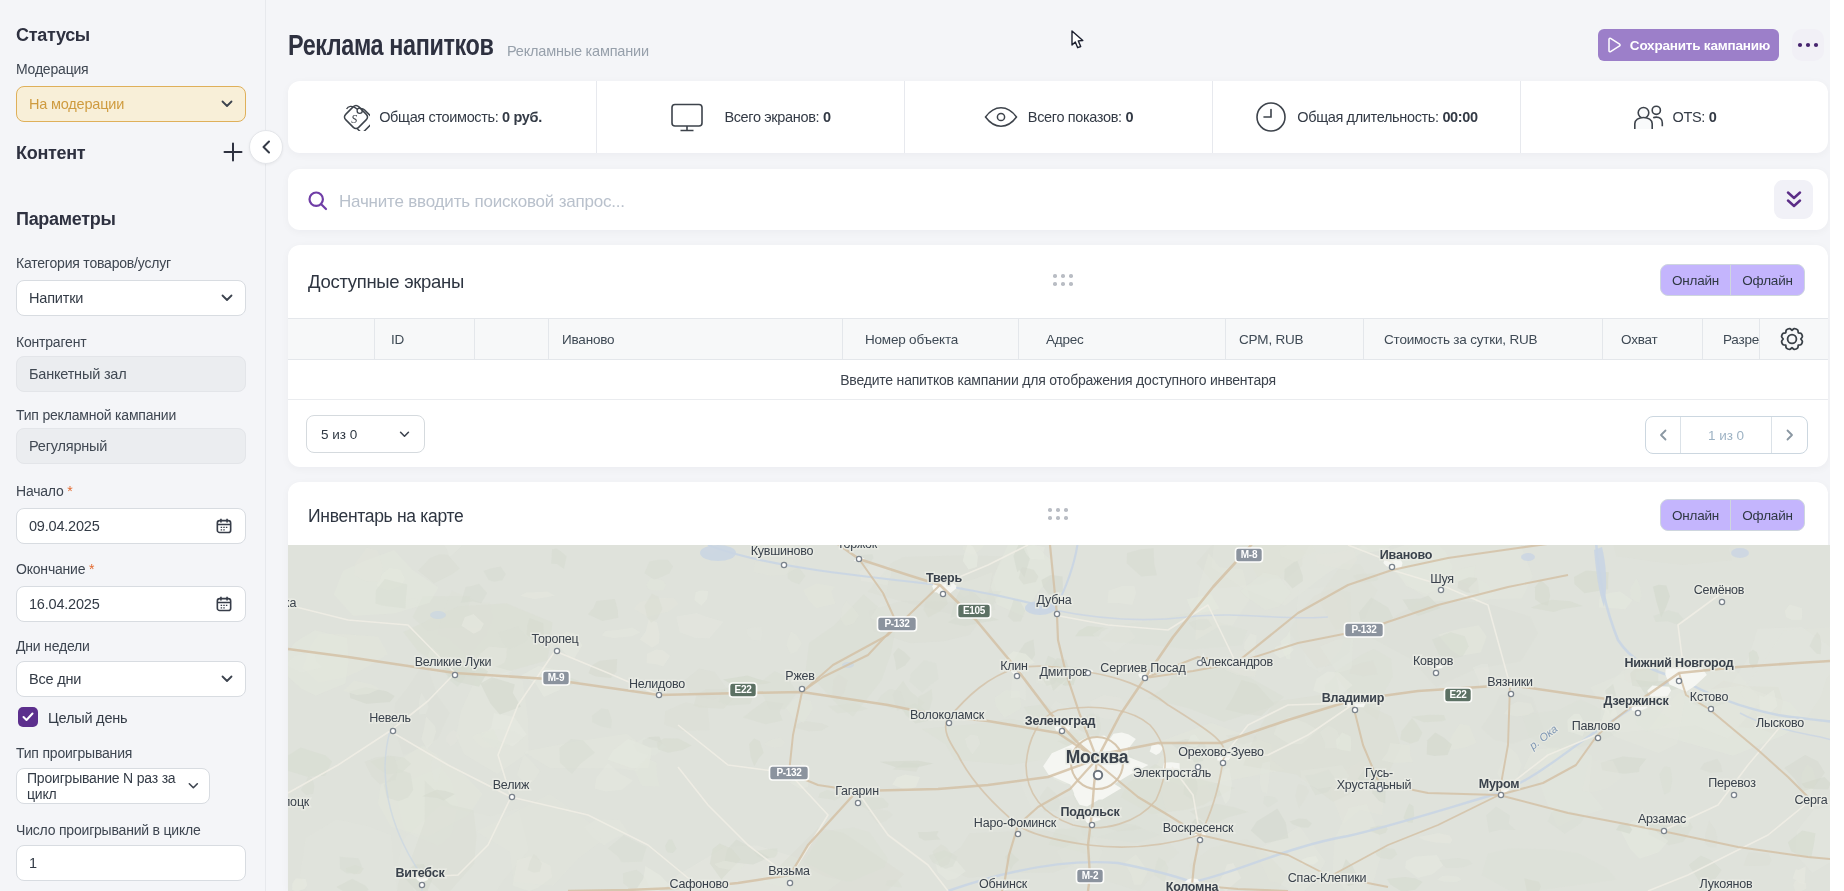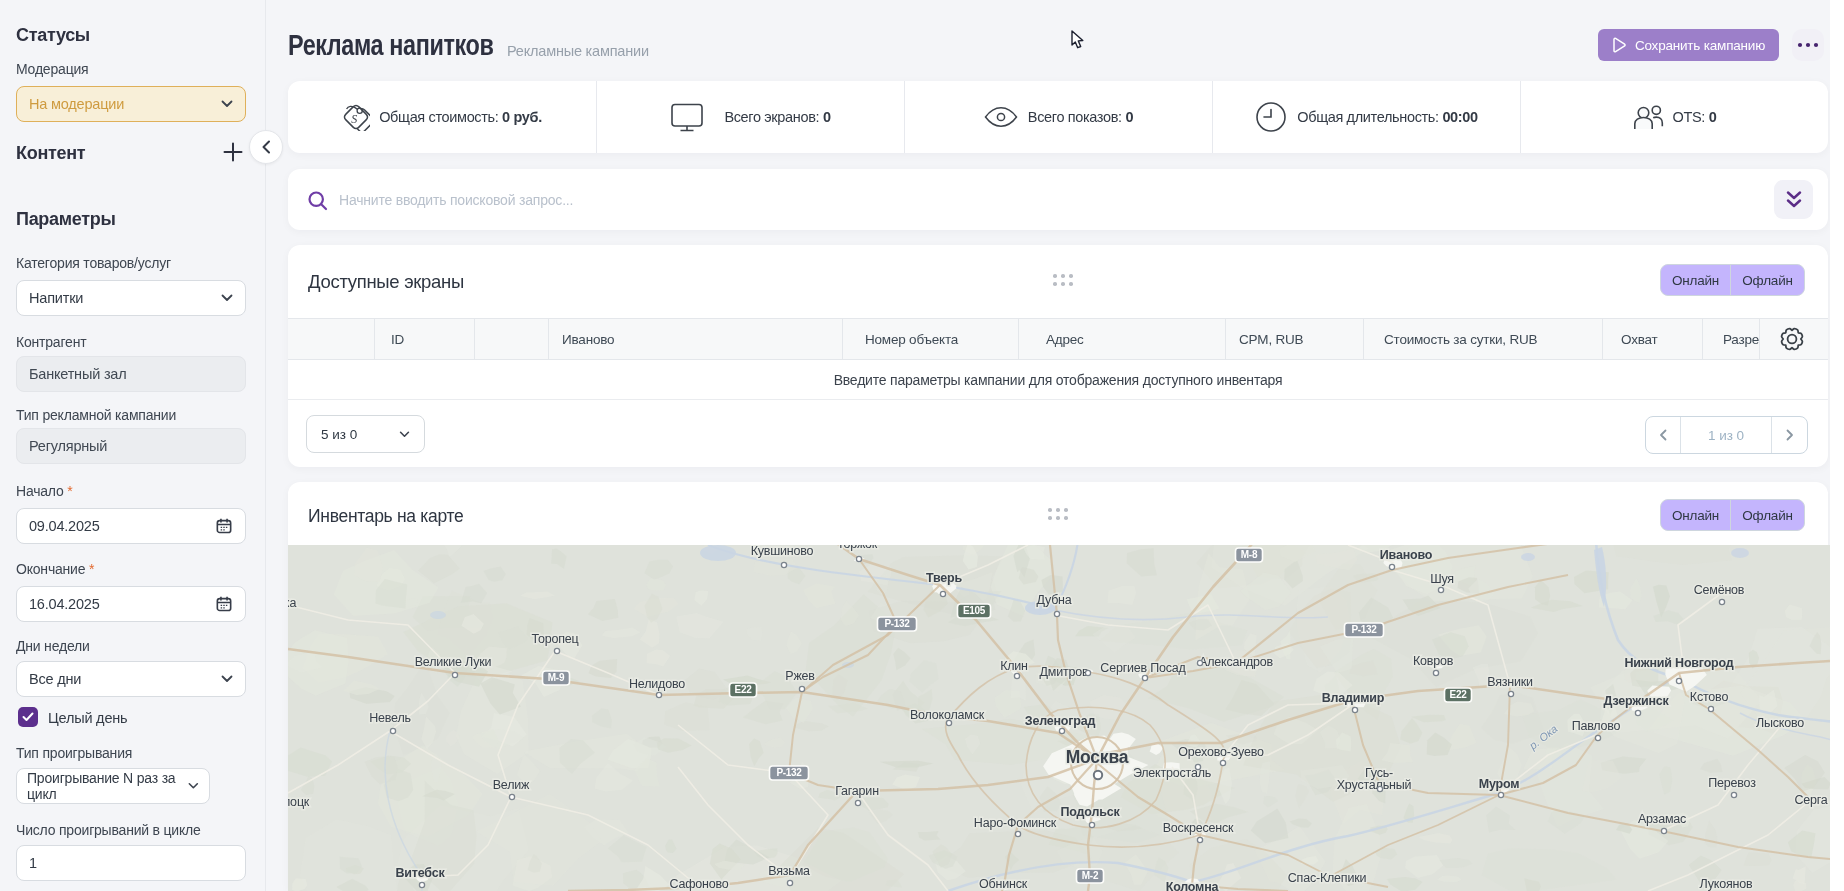--- a/index.html
+++ b/index.html
@@ -69,21 +69,21 @@
 <div class="abs" style="left:249px;top:130px;width:34px;height:34px;border-radius:50%;background:#fff;border:1px solid #e4e6ea;box-shadow:0 1px 3px rgba(0,0,0,.06);z-index:5"></div>
 <svg class="abs" width="10" height="14" viewBox="0 0 10 14" style="left:261px;top:140px;z-index:6" fill="none">
     <path d="M8 1.5L2.5 7L8 12.5" stroke="#343a46" stroke-width="2" stroke-linecap="round" stroke-linejoin="round"></path>
   </svg>
 <div class="abs" style="left:288px;top:28px;font-size:30px;font-weight:bold;color:#2e3140;transform:scaleX(0.78);transform-origin:0 0;letter-spacing:-0.5px;white-space:nowrap">Реклама напитков</div>
 <div class="abs" style="left:507px;top:43px;font-size:14.5px;color:#97a0ab;letter-spacing:-0.2px">Рекламные кампании</div>
 <div class="abs" style="left:1598px;top:29px;width:181px;height:32px;background:#9c7fc9;border-radius:6px;display:flex;align-items:center;justify-content:center;gap:9px">
     <svg width="14" height="16" viewBox="0 0 14 16" fill="none">
       <path d="M2 2.2v11.6c0 .8.9 1.3 1.6.9l9-5.8c.6-.4.6-1.4 0-1.8l-9-5.8C2.9.9 2 1.4 2 2.2z" stroke="#fff" stroke-width="1.5" stroke-linejoin="round"></path>
     </svg>
-    <span style="color:#fff;font-size:13.5px;font-weight:normal;letter-spacing:-0.2px">Сохранить кампанию</span>
+    <span style="color:#fff;font-size:13.5px;font-weight:bold;letter-spacing:-0.2px">Сохранить кампанию</span>
   </div>
 <div class="abs" style="left:1792px;top:29px;width:32px;height:32px;background:#f1f0f6;border-radius:10px"></div>
 <svg class="abs" width="24" height="6" viewBox="0 0 24 6" style="left:1796px;top:42px">
     <circle cx="4" cy="3" r="2.1" fill="#46246e"></circle>
     <circle cx="12" cy="3" r="2.1" fill="#46246e"></circle>
     <circle cx="20" cy="3" r="2.1" fill="#46246e"></circle>
   </svg>
 <svg class="abs" width="14" height="21" viewBox="0 0 14 21" style="left:1071px;top:30px;z-index:40">
     <path d="M1 1v14l3.3-3 2.4 5.7 3-1.2-2.4-5.6 4.5-.4z" fill="#fff" stroke="#1c2030" stroke-width="1.4" stroke-linejoin="round"></path>
   </svg>
@@ -130,21 +130,21 @@
       <circle cx="11.5" cy="8.8" r="5.3" fill="#f9fafb"></circle>
       <path d="M2.8 25v-5.2c0-3.9 3.9-6.3 8.7-6.3s8.7 2.4 8.7 6.3V25" fill="#f9fafb"></path>
     </svg>
     <span style="font-size:14.5px;color:#333a45;letter-spacing:-0.35px">OTS: <b>0</b></span>
   </div>
 <div class="panel" style="left:288px;top:169px;width:1540px;height:61px;border-radius:12px"></div>
 <svg class="abs" width="22" height="22" viewBox="0 0 22 22" fill="none" style="left:307px;top:190px">
     <circle cx="9.2" cy="9.2" r="6.7" stroke="#6f3da6" stroke-width="2.2"></circle>
     <path d="M14.2 14.2L19 19" stroke="#6f3da6" stroke-width="2.2" stroke-linecap="round"></path>
   </svg>
-<div class="abs" style="left:339px;top:192px;font-size:14px;color:#b9c1cc;letter-spacing:-0.2px">Начните вводить поисковой запрос...</div>
+<div class="abs" style="left:339px;top:192px;font-size:17px;color:#b9c1cc;letter-spacing:-0.2px">Начните вводить поисковой запрос...</div>
 <div class="abs" style="left:1774px;top:180px;width:39px;height:39px;background:#f1f1f7;border-radius:9px"></div>
 <svg class="abs" width="16" height="18" viewBox="0 0 16 18" fill="none" style="left:1786px;top:191px">
     <path d="M2 1.5l6 5.5 6-5.5M2 9.5l6 5.5 6-5.5" stroke="#5b2d87" stroke-width="2.4" stroke-linecap="round" stroke-linejoin="round"></path>
   </svg>
 <div class="panel" style="left:288px;top:245px;width:1540px;height:222px"></div>
 <div class="abs" style="left:308px;top:271px;font-size:18.5px;color:#2e3541;letter-spacing:-0.3px">Доступные экраны</div>
 <div class="dots6" style="left:1053px;top:274px">
     <i style="left:0px;top:0px"></i>
     <i style="left:8px;top:0px"></i>
     <i style="left:16px;top:0px"></i>
@@ -174,21 +174,21 @@
 <div class="abs thead" style="left:1239px;top:332px;white-space:nowrap">CPM, RUB</div>
 <div class="abs thead" style="left:1384px;top:332px;white-space:nowrap">Стоимость за сутки, RUB</div>
 <div class="abs thead" style="left:1621px;top:332px;white-space:nowrap">Охват</div>
 <div class="abs thead" style="left:1723px;top:332px;white-space:nowrap">Разре</div>
 <div class="abs" style="left:1759px;top:319px;width:2px;height:40px;background:#f7f8f9"></div>
 <div class="abs" style="left:1759px;top:318px;width:1px;height:42px;background:#e4e7eb"></div>
 <svg class="abs" width="26" height="26" viewBox="0 0 26 26" fill="none" style="left:1779px;top:326px">
     <path d="M21.80 13.00 C23.56 15.09 23.75 15.32 23.00 17.14 C22.24 18.96 21.94 18.99 19.22 19.22 C18.99 21.94 18.96 22.24 17.14 23.00 C15.32 23.75 15.09 23.56 13.00 21.80 C10.91 23.56 10.68 23.75 8.86 23.00 C7.04 22.24 7.01 21.94 6.78 19.22 C4.06 18.99 3.76 18.96 3.00 17.14 C2.25 15.32 2.44 15.09 4.20 13.00 C2.44 10.91 2.25 10.68 3.00 8.86 C3.76 7.04 4.06 7.01 6.78 6.78 C7.01 4.06 7.04 3.76 8.86 3.00 C10.68 2.25 10.91 2.44 13.00 4.20 C15.09 2.44 15.32 2.25 17.14 3.00 C18.96 3.76 18.99 4.06 19.22 6.78 C21.94 7.01 22.24 7.04 23.00 8.86 C23.75 10.68 23.56 10.91 21.80 13.00 Z" stroke="#3a4148" stroke-width="1.8" stroke-linejoin="round"></path>
     <circle cx="13" cy="13" r="4.4" stroke="#3a4148" stroke-width="1.8"></circle>
   </svg>
-<div class="abs" style="left:288px;top:360px;width:1540px;height:40px;border-bottom:1px solid #eaecef;display:flex;align-items:center;justify-content:center;font-size:14px;color:#3c434d;letter-spacing:-0.2px">Введите параметры кампании для отображения доступного инвентаря</div>
+<div class="abs" style="left:288px;top:360px;width:1540px;height:40px;border-bottom:1px solid #eaecef;display:flex;align-items:center;justify-content:center;font-size:14px;color:#3c434d;letter-spacing:-0.2px">Введите напитков кампании для отображения доступного инвентаря</div>
 <div class="abs" style="left:306px;top:415px;width:119px;height:38px;border:1px solid #d5dade;border-radius:8px;background:#fff;display:flex;align-items:center;padding:0 14px;font-size:13.5px;color:#2f3843">5 из 0<svg class="cv" width="11" height="7" viewBox="0 0 12 8" fill="none" style="margin-left:auto">
       <path d="M1.5 1.5L6 6l4.5-4.5" stroke="#3c434e" stroke-width="1.8" stroke-linecap="round" stroke-linejoin="round"></path>
     </svg></div>
 <div class="abs" style="left:1645px;top:416px;width:163px;height:38px;border:1px solid #ccd7e0;border-radius:8px;background:#fff;display:flex;align-items:center">
     <div style="width:35px;height:100%;display:flex;align-items:center;justify-content:center;border-right:1px solid #dbe2e8">
       <svg width="8" height="12" viewBox="0 0 8 12" fill="none">
         <path d="M6.5 1.5L2 6l4.5 4.5" stroke="#8a97a2" stroke-width="1.8" stroke-linecap="round" stroke-linejoin="round"></path>
       </svg>
     </div>
     <div style="flex:1;display:flex;align-items:center;justify-content:center;font-size:13.5px;color:#9eb3c4">1 из 0</div>

